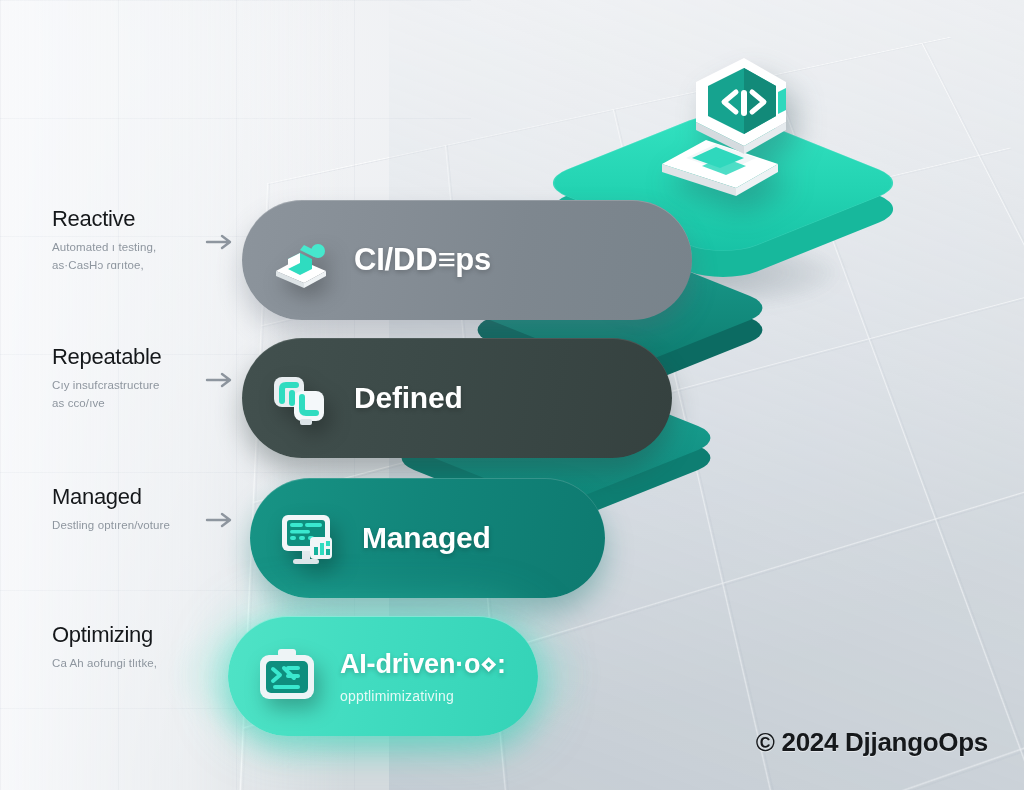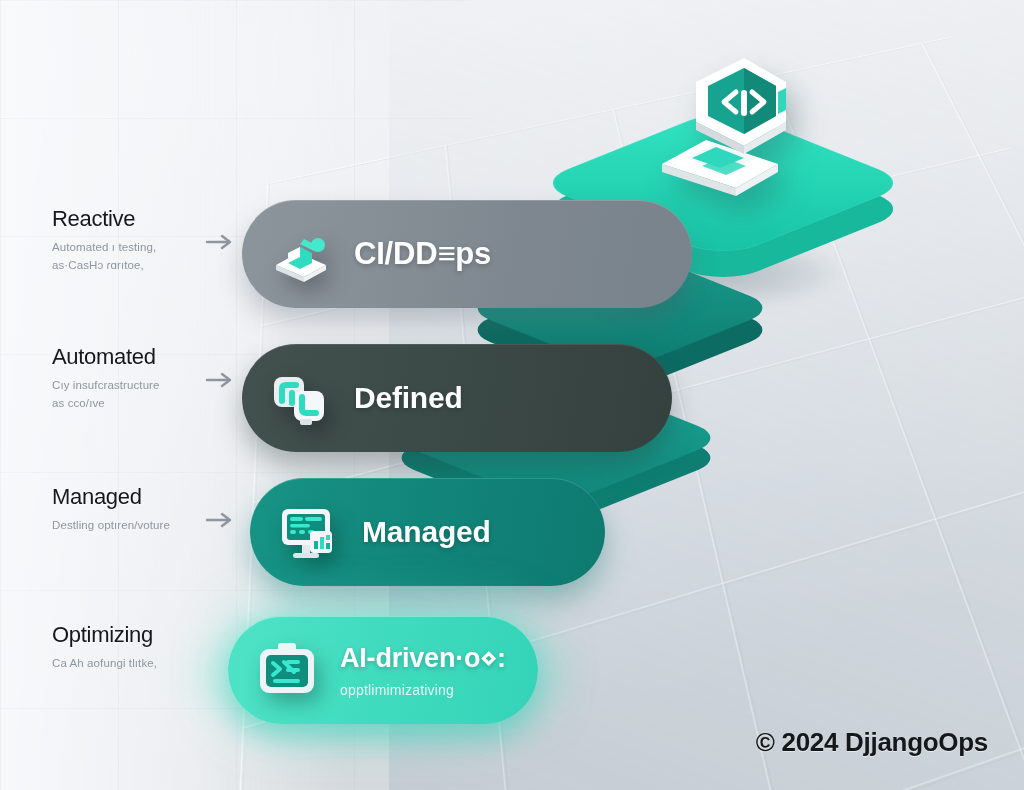--- a/index.html
+++ b/index.html
@@ -75,21 +75,21 @@
     letter-spacing:.1px; filter:blur(.25px);
   }
   .arrow {
     position:absolute; left:205px; top:36px; width:30px; height:20px;
     color:#8e969f;
   }
   .arrow svg { display:block; }
 
   
   .pill {
-    position:absolute; height:108px; border-radius:60px;
+    position:absolute; height:120px; border-radius:60px;
     display:flex; align-items:center; padding-left:28px;
     overflow:visible;
   }
   .pill .plabel {
     color:#ffffff; font-weight:bold; letter-spacing:-.2px;
     text-shadow:0 2px 5px rgba(0,0,0,.22);
   }
   .pill .psub {
     color:rgba(255,255,255,.72); font-size:14px; font-weight:normal;
     margin-top:8px; letter-spacing:.2px; filter:blur(.2px);
@@ -99,21 +99,20 @@
     left:242px; top:4px; width:450px;
     background:linear-gradient(100deg,#8c949c 0%,#868e96 30%,#7e878f 62%,#78838b 100%);
     box-shadow:0 14px 26px rgba(90,100,112,.30), inset 0 1px 0 rgba(255,255,255,.18);
   }
   .pill-1 .plabel { font-size:31px; }
 
   .pill-2 {
     left:242px; top:4px; width:430px;
     background:linear-gradient(100deg,#42504e 0%,#3c4a48 42%,#35413f 100%);
     box-shadow:0 14px 26px rgba(45,60,58,.34), inset 0 1px 0 rgba(255,255,255,.10);
-    margin-top:6px;
   }
   .pill-2 .plabel { font-size:30px; }
 
   .pill-3 {
     left:250px; top:4px; width:355px;
     background:linear-gradient(100deg,#179485 0%,#12857a 48%,#0e7a70 100%);
     box-shadow:0 14px 28px rgba(15,120,110,.36), inset 0 1px 0 rgba(255,255,255,.16);
   }
   .pill-3 .plabel { font-size:30px; }
 
@@ -293,21 +292,21 @@
         </svg>
       </div>
       <div class="ptext">
         <span class="plabel">CI/DD≡ps</span>
       </div>
     </div>
   </div>
 
   <div class="row row-2">
     <div class="stage-label">
-      <div class="stage-name">Automated</div>
+      <div class="stage-name">Repeatable</div>
       <div class="stage-desc" style="white-space:pre-line">Cıy insufcrastructure
 as cco/ıve</div>
     </div>
     <div class="arrow">
       <svg viewBox="0 0 30 20" width="30" height="20">
           <path d="M2 10 H24 M17 4 L25 10 L17 16" fill="none" stroke="currentColor" stroke-width="2.4" stroke-linecap="round" stroke-linejoin="round"></path>
         </svg>
     </div>
     <div class="pill pill-2">
       <div class="picon">

